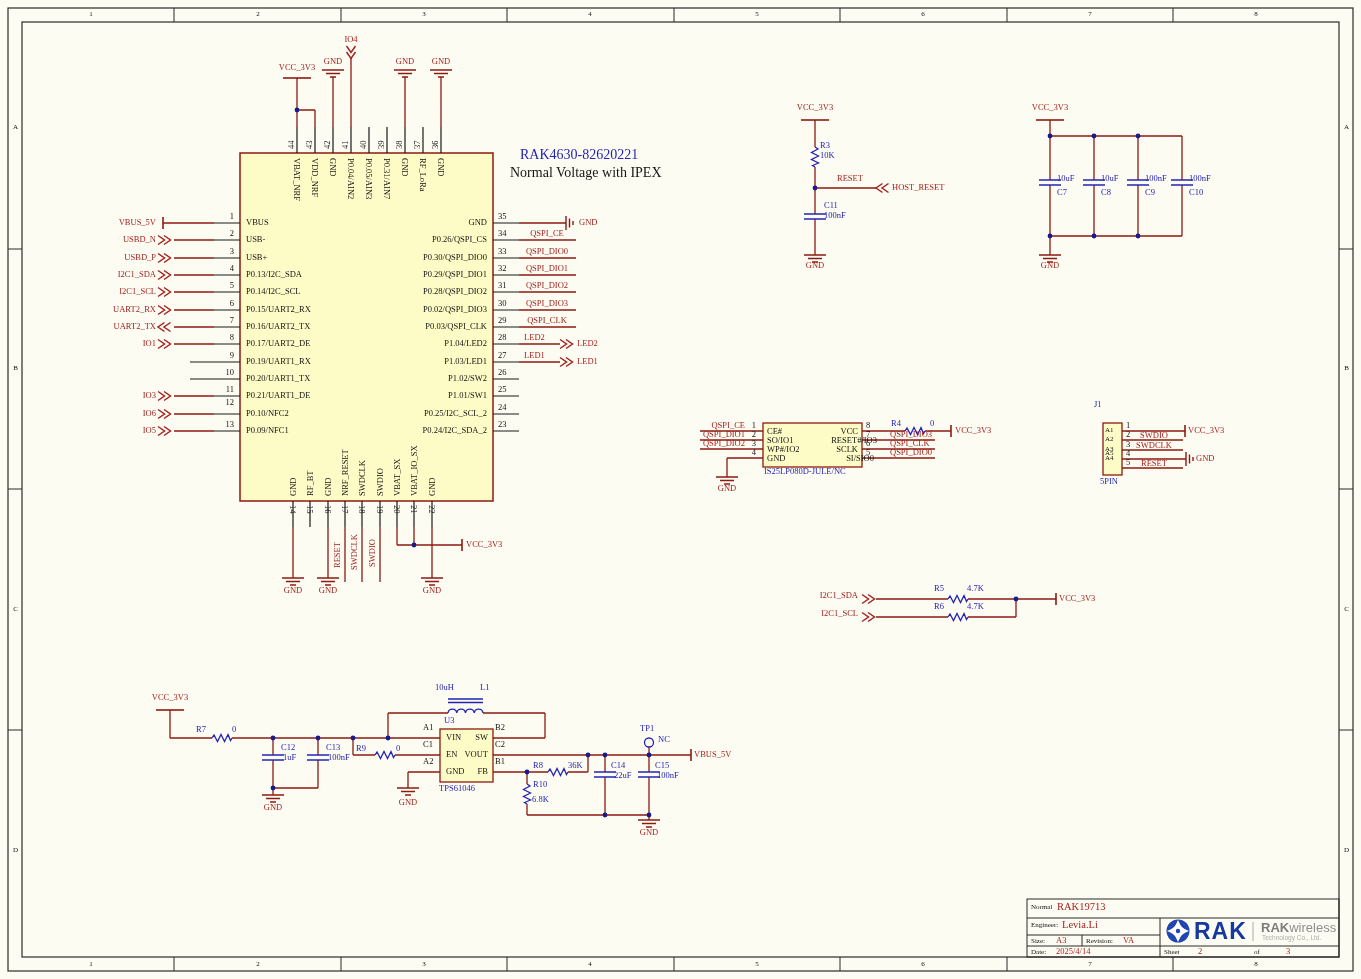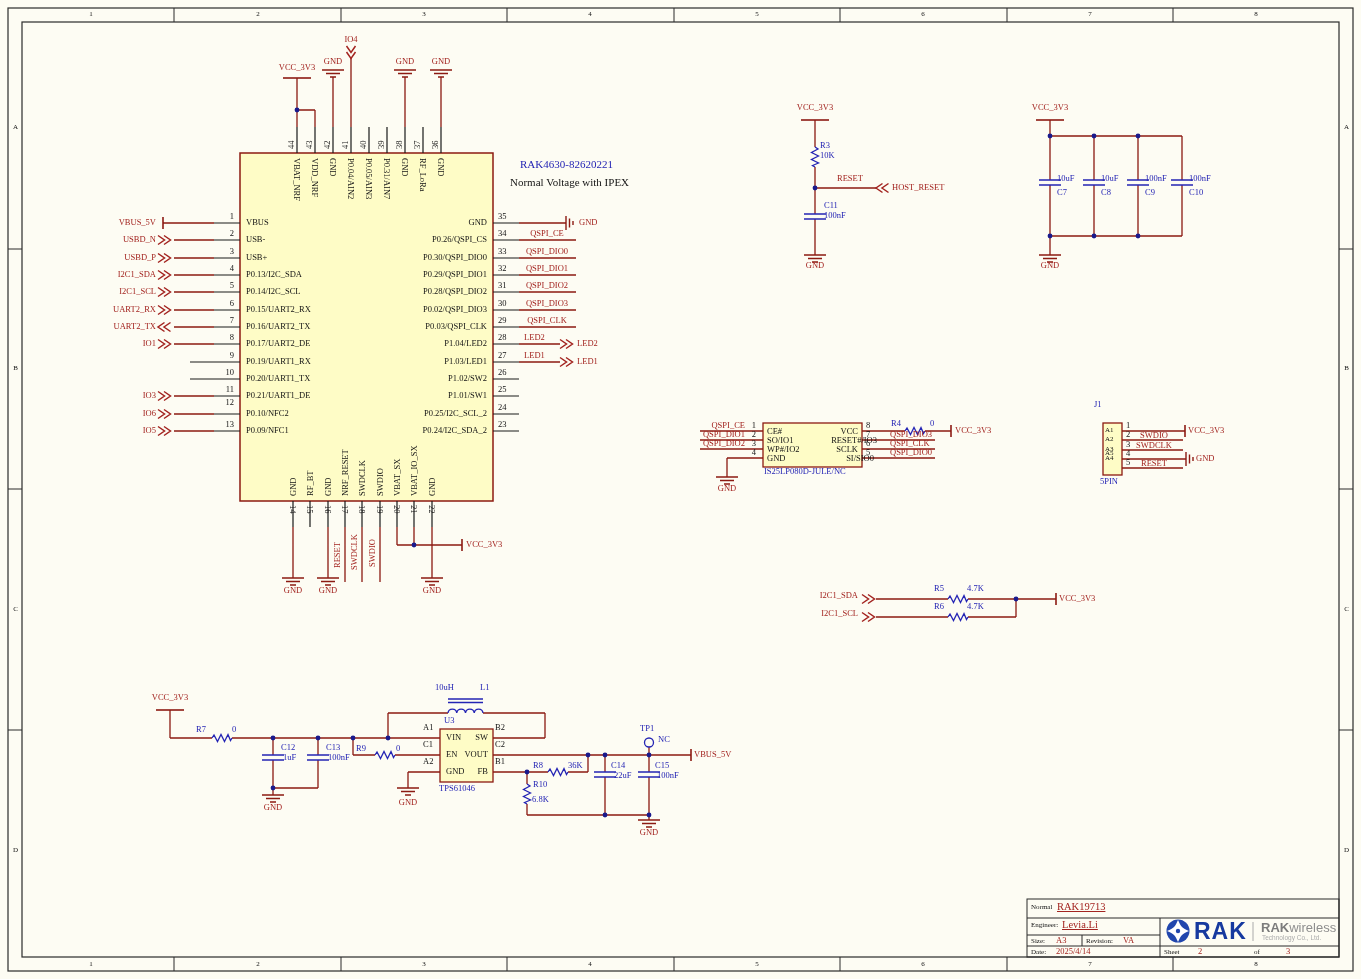--- a/index.html
+++ b/index.html
@@ -6,22 +6,22 @@
   #root{position:relative;width:1361px;height:979px;background:#FDFCF3;overflow:hidden;
         font-family:"Liberation Serif",serif;}
   svg{position:absolute;left:0;top:0;}
   .t{position:absolute;font-family:"Liberation Serif",serif;font-size:8.5px;line-height:9px;
      color:#141414;white-space:nowrap;}
   .r{color:#A32420;}
   .b{color:#2424B4;}
   .c{text-align:center;}
   .e{text-align:right;}
   .f7{font-size:7px;line-height:8px;}
-  .f9{font-size:11px;line-height:10px;margin-top:9px;}
-  .f10{font-size:10.5px;line-height:11px;text-decoration:underline;}
+  .f9{font-size:14px;line-height:10px;}
+  .f10{font-size:10.5px;line-height:11px;}
   .v9{transform:rotate(90deg);transform-origin:0 0;}
   .v2{transform:rotate(-90deg);transform-origin:0 0;}
   .logo-rak{position:absolute;font-family:"Liberation Sans",sans-serif;font-weight:bold;
             font-size:23px;line-height:24px;color:#16399F;letter-spacing:1px;}
   .brand{position:absolute;font-family:"Liberation Sans",sans-serif;font-size:13px;line-height:13px;color:#8E8E8E;}
   .brand b{color:#7C7C7C;}
   .brand-sub{position:absolute;font-family:"Liberation Sans",sans-serif;font-size:6.5px;line-height:7px;color:#ABABAB;}
 </style>
 </head>
 <body>

